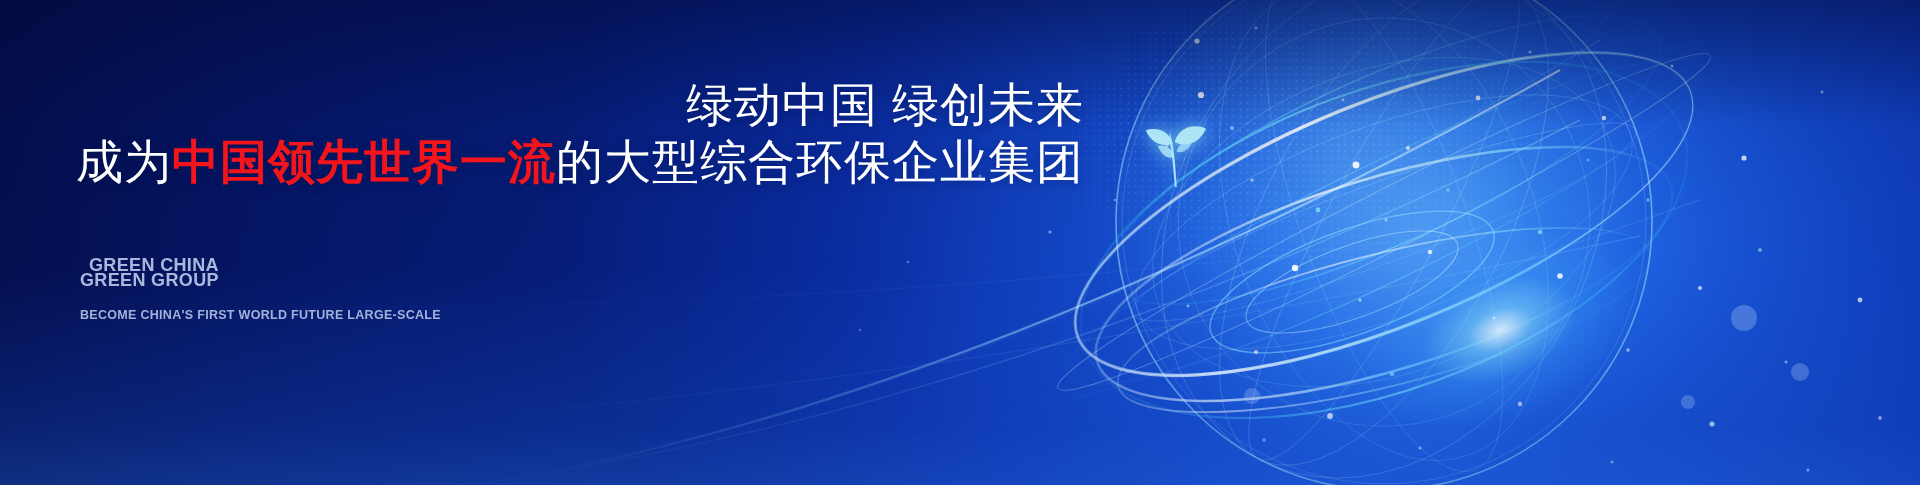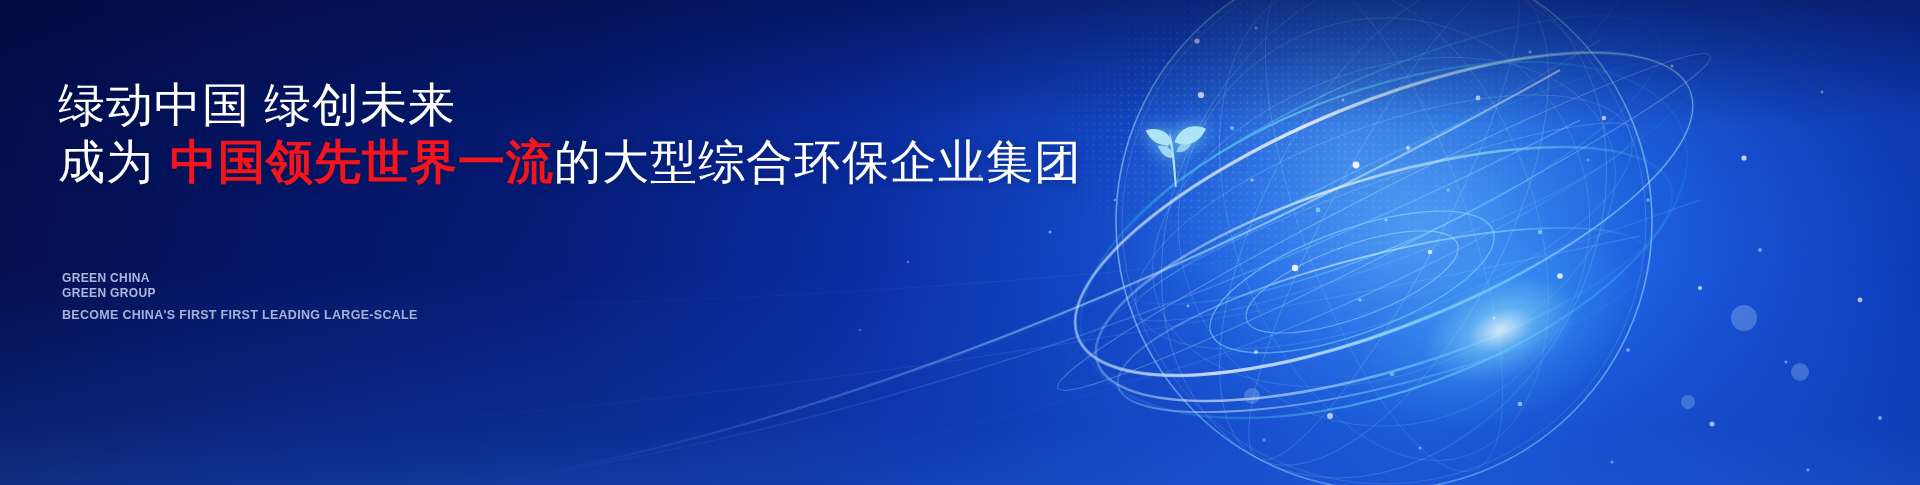--- a/index.html
+++ b/index.html
@@ -99,48 +99,48 @@
   }
   .sprout svg { display:block; width:100%; height:100%; }
 
   
   .particles { position:absolute; inset:0; pointer-events:none; }
   .particles svg { display:block; width:100%; height:100%; }
 
   
   .content {
     position: absolute;
-    left: 58px; top: 0;
+    left: 76px; top: 0;
     width: 1100px; height: 365px;
     z-index: 20;
+    text-align: right;
   }
   .headline {
     position:absolute;
     top: 76px; left: 0;
     color: #ffffff;
     font-size: 47px;
     line-height: 57px;
     letter-spacing: 1px;
     font-weight: 400;
     white-space: nowrap;
     text-shadow: 0 2px 10px rgba(0,20,80,.45);
   }
   .headline .l2 { display:block; }
-  .hl-red { color: #f4141b; font-weight: 700; margin-left: 16px; }
+  .hl-red { color: #f4141b; font-weight: 700; }
 
   .tagline-en {
     position:absolute;
     top: 258px; left: 4px;
     color: #b9c6e8;
-    font-size: 12px;
+    font-size: 18px;
     font-weight: 700;
     letter-spacing: .35px;
     line-height: 15px;
     opacity: .92;
-    margin-top: 13px;
   }
   .subtitle-en {
     position:absolute;
     top: 308px; left: 4px;
     color: #b4c2e6;
     font-size: 12.5px;
     font-weight: 700;
     letter-spacing: .3px;
     line-height: 14.5px;
     opacity: .90;
@@ -387,19 +387,19 @@
       <span class="l1">绿动中国 绿创未来</span>
       <span class="l2"><span>成为</span><span class="hl-red">中国领先世界一流</span><span>的大型综合环保企业集团</span></span>
     </div>
 
     <div class="tagline-en">
       <div>GREEN CHINA</div>
       <div>GREEN GROUP</div>
     </div>
 
     <div class="subtitle-en">
-      <div>BECOME CHINA'S FIRST FIRST LEADING LARGE-SCALE</div>
+      <div>BECOME CHINA'S FIRST WORLD FUTURE LARGE-SCALE</div>
     </div>
 
   </div>
 
   <div class="bg-bottom-glow"></div>
 </div>
 
 </body></html>

